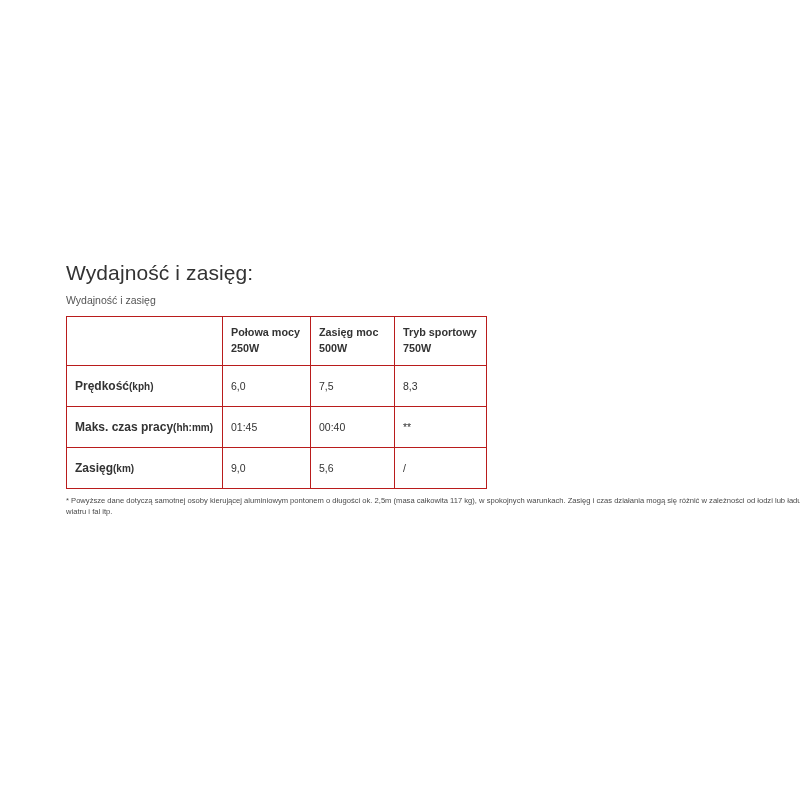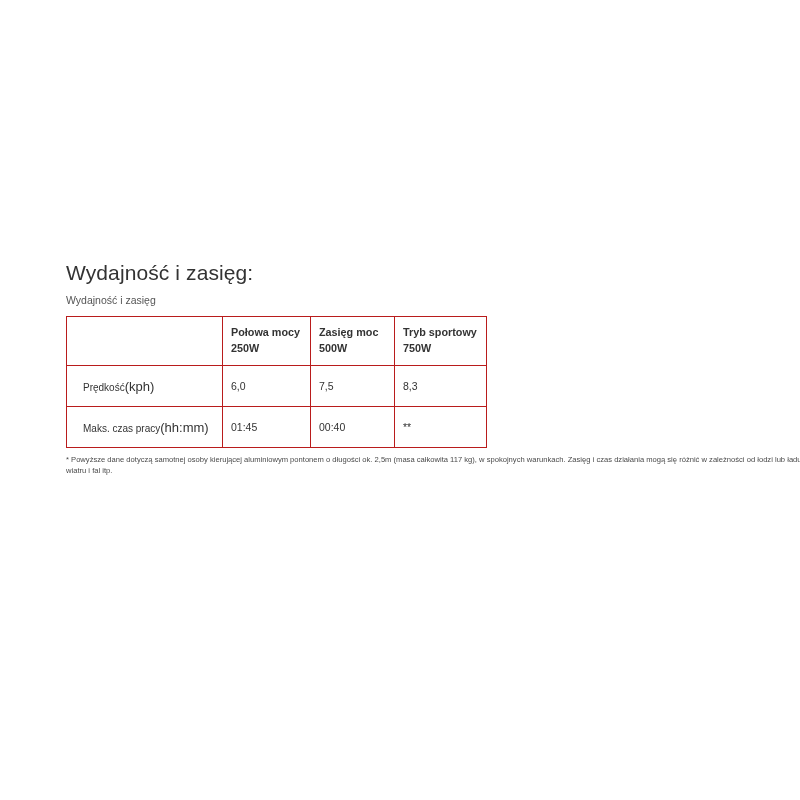--- a/index.html
+++ b/index.html
@@ -54,27 +54,26 @@
     line-height: 1.45;
   }
   table.spec tr.head td.blank {
     font-weight: normal;
   }
   col.c0 { width: 156px; }
   col.c1 { width: 88px; }
   col.c2 { width: 84px; }
   col.c3 { width: 92px; }
   .rowlabel {
-    font-weight: normal;
-    font-size: 10px;
-    margin-left: 8px;
+    font-weight: bold;
+    font-size: 12px;
   }
   .unit {
-    font-weight: normal;
-    font-size: 13px;
+    font-weight: bold;
+    font-size: 10px;
   }
   .notes {
     margin-top: 6px;
     width: 764px;
   }
   .note {
     font-size: 7.6px;
     line-height: 1.5;
     color: #4a4a4a;
     margin: 0;
@@ -122,20 +121,26 @@
         <td>8,3</td>
       </tr>
 
       <tr>
         <td><span class="rowlabel">Maks. czas pracy</span><span class="unit">(hh:mm)</span></td>
         <td>01:45</td>
         <td>00:40</td>
         <td>**</td>
       </tr>
 
+      <tr>
+        <td><span class="rowlabel">Zasięg</span><span class="unit">(km)</span></td>
+        <td>9,0</td>
+        <td>5,6</td>
+        <td>/</td>
+      </tr>
     </tbody>
   </table>
 
   <div class="notes">
     <p class="note">* Powyższe dane dotyczą samotnej osoby kierującej aluminiowym pontonem o długości ok. 2,5m (masa całkowita 117 kg), w spokojnych warunkach. Zasięg i czas działania mogą się różnić w zależności od łodzi lub ładunku, wiatru i fal itp.</p>
   </div>
 
 </div>
 
 </body></html>

